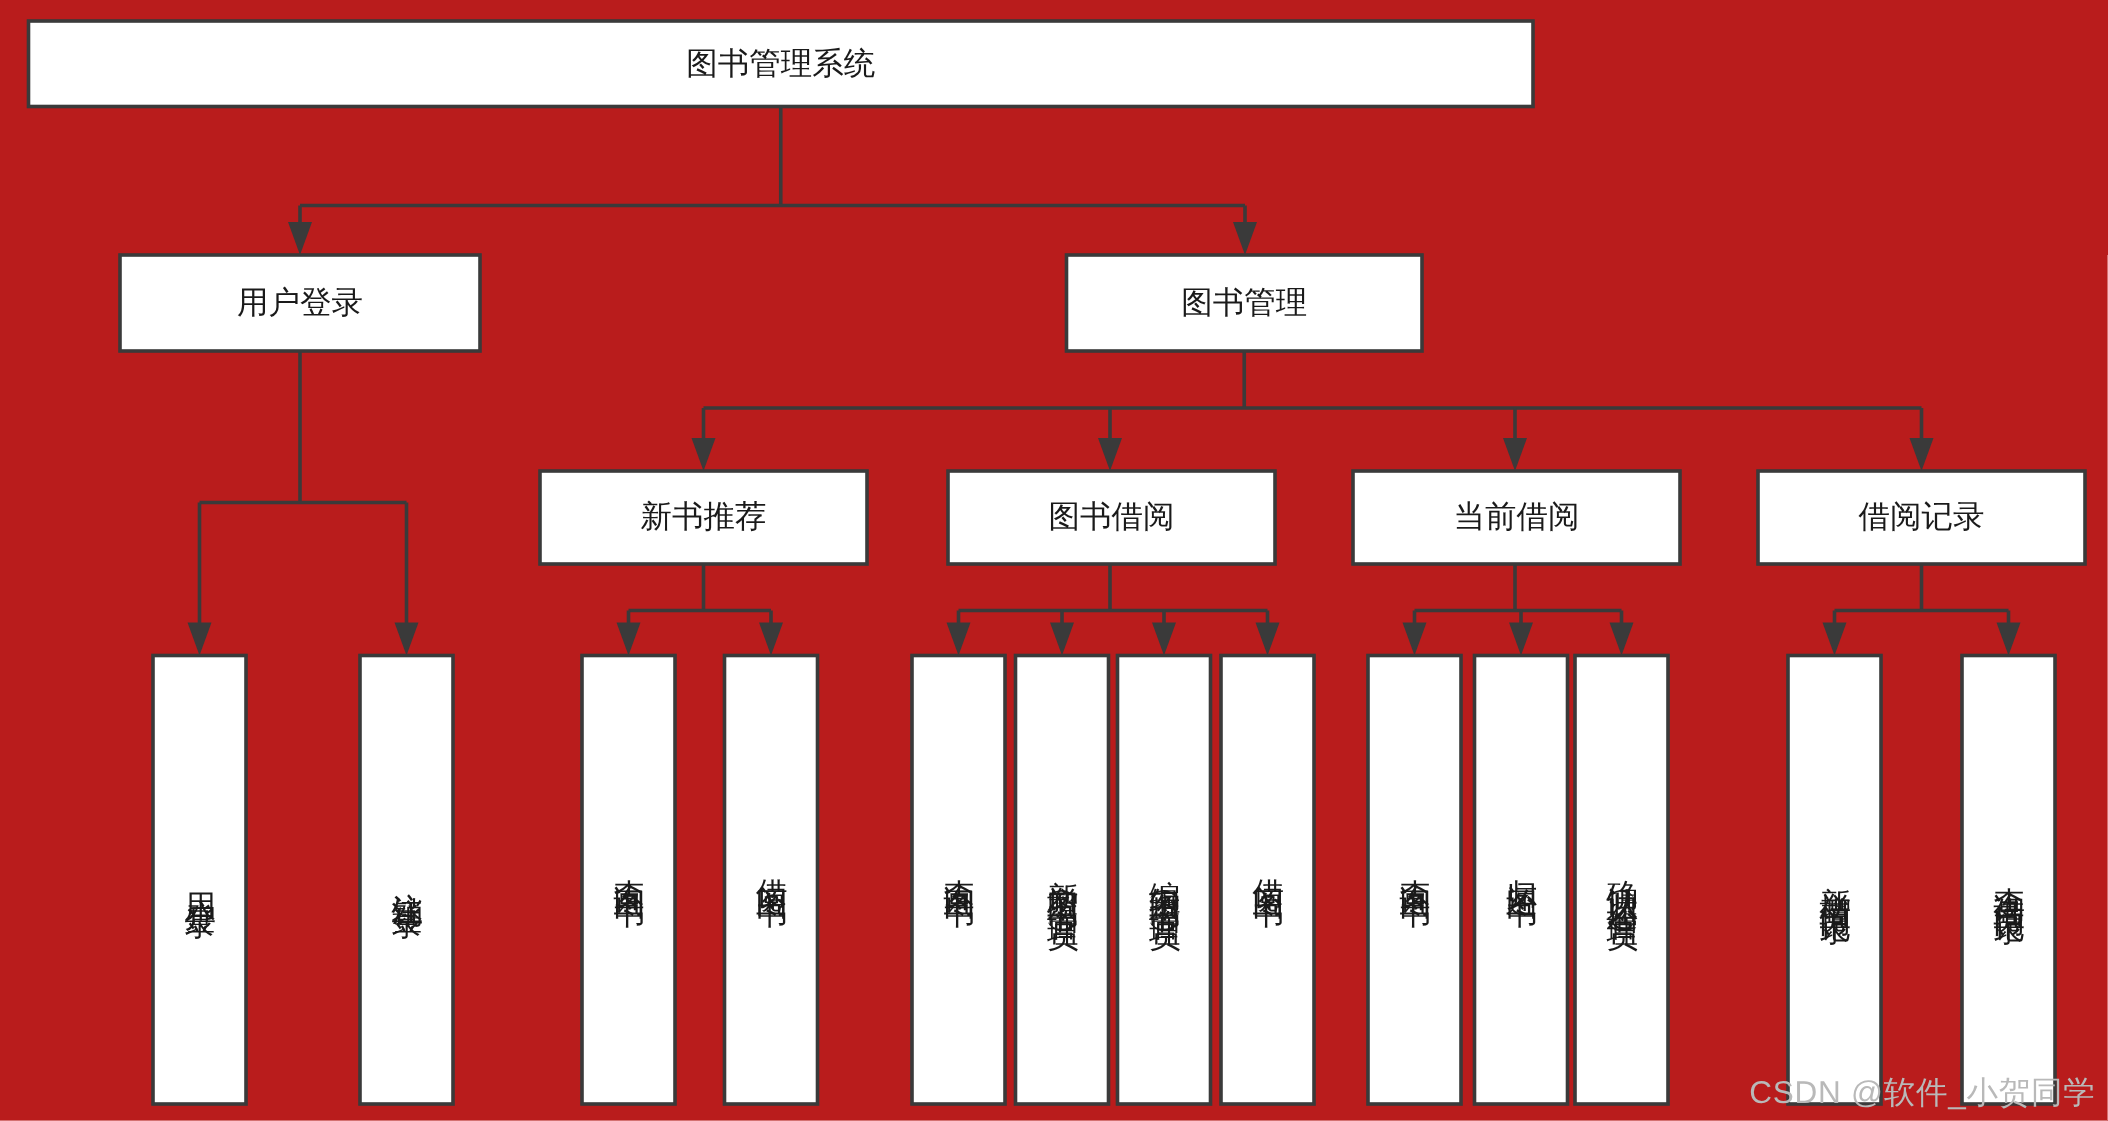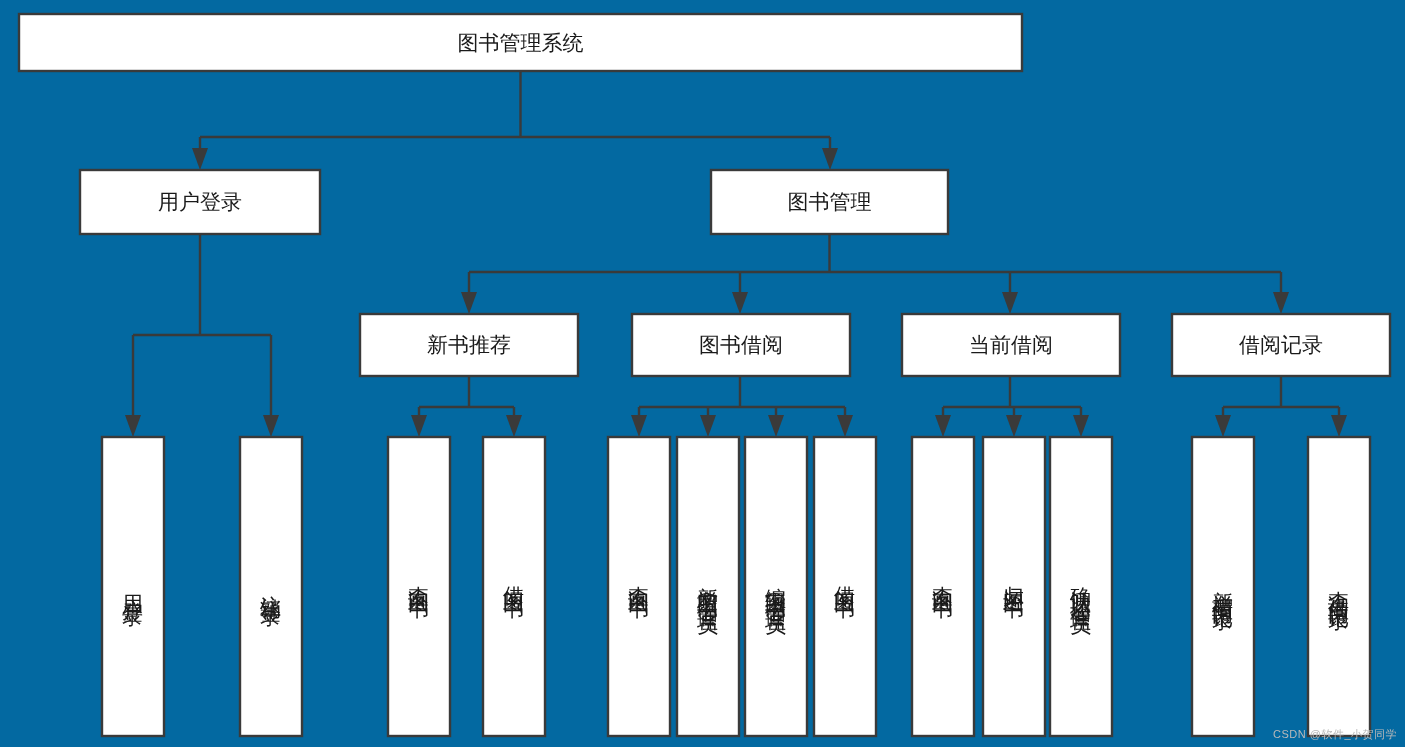--- a/index.html
+++ b/index.html
@@ -10,21 +10,21 @@
   body {
     width: 1405px;
     height: 747px;
     font-family: "Liberation Sans", "DejaVu Sans", sans-serif;
     overflow: hidden;
   }
   #diagram-root {
     position: relative;
     width: 1405px;
     height: 747px;
-    background: #0369a1;
+    background: #b91c1c;
   }
   svg.diagram {
     position: absolute;
     top: 0;
     left: 0;
     width: 1405px;
     height: 747px;
   }
   .node-rect {
     fill: #ffffff;
@@ -56,21 +56,21 @@
     text-orientation: upright;
     letter-spacing: 4px;
     text-anchor: middle;
     dominant-baseline: central;
   }
   .watermark {
     position: absolute;
     right: 8px;
     bottom: 5px;
     font-family: "Liberation Sans", "DejaVu Sans", sans-serif;
-    font-size: 11px;
+    font-size: 21px;
     color: #b9b9b9;
     white-space: nowrap;
     letter-spacing: 0.5px;
     user-select: none;
   }
 </style>
 </head>
 <body>
 
 <div id="diagram-root">

